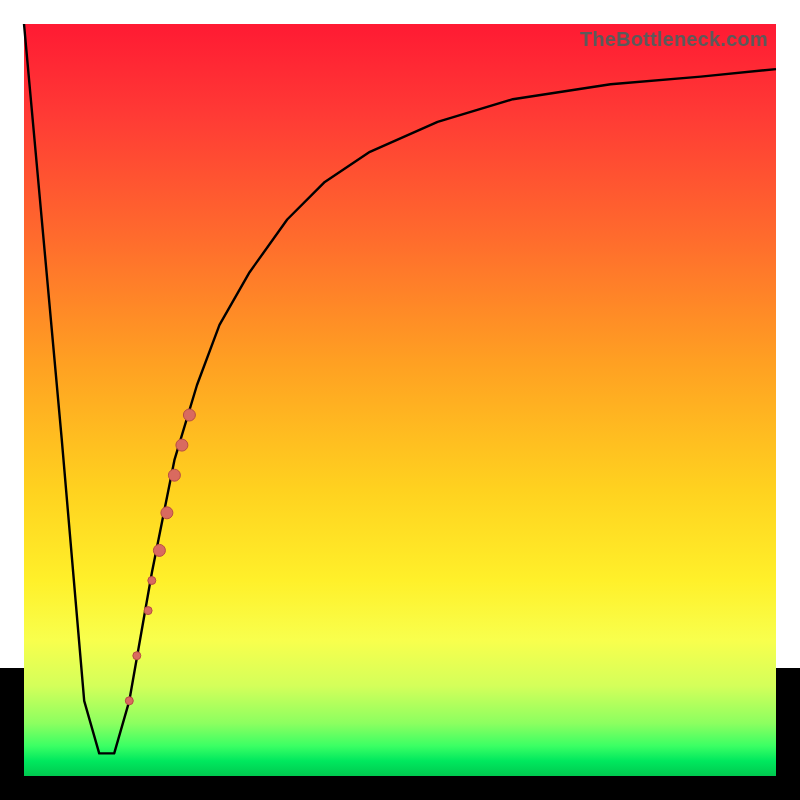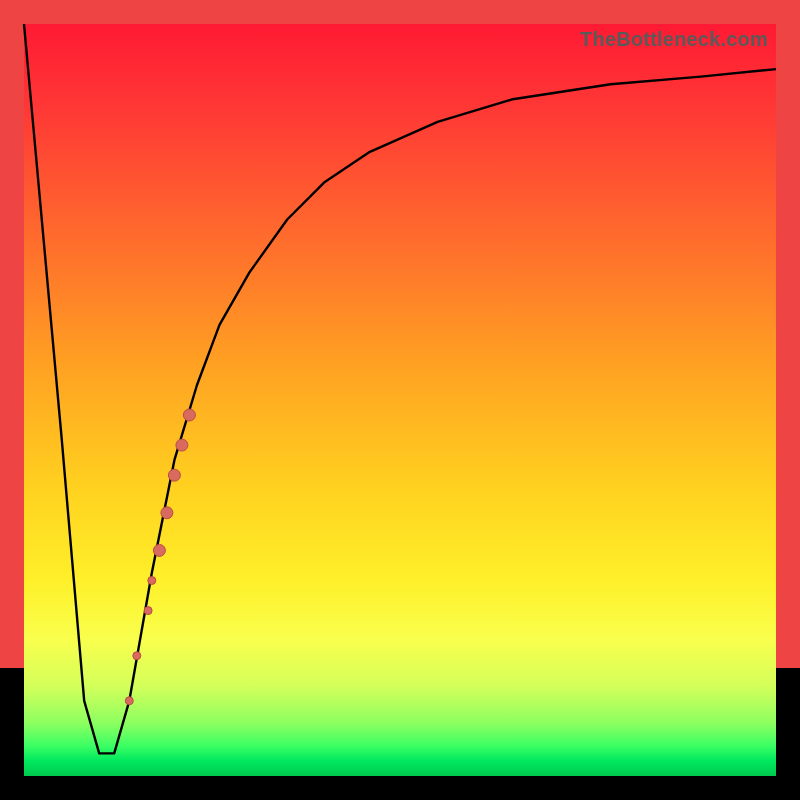--- a/index.html
+++ b/index.html
@@ -7,21 +7,21 @@
     padding: 0;
     width: 800px;
     height: 800px;
     background: #000;
     overflow: hidden;
   }
   .chart-wrap {
     position: relative;
     width: 800px;
     height: 668px;
-    background: #ef4444;
+    background: #ffffff;
   }
   .plot-area {
     position: absolute;
     left: 24px;
     top: 24px;
     width: 752px;
     height: 752px;
     background: linear-gradient(to bottom,
       #ff1a33 0%,
       #ff3a35 12%,

